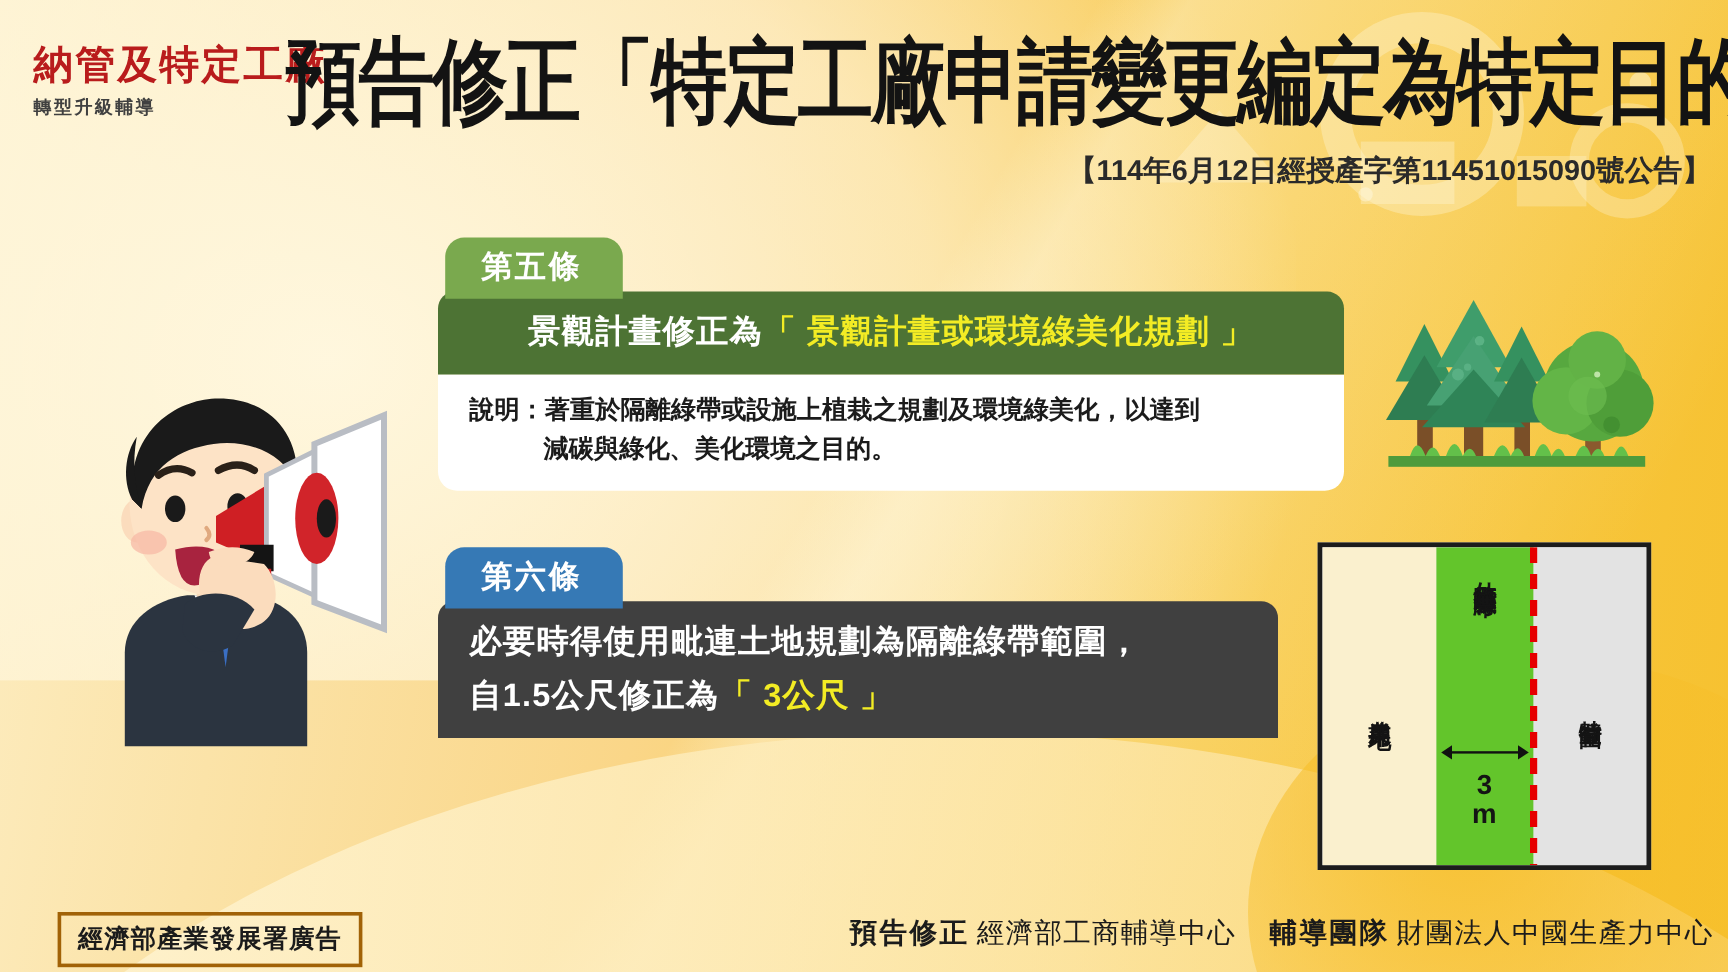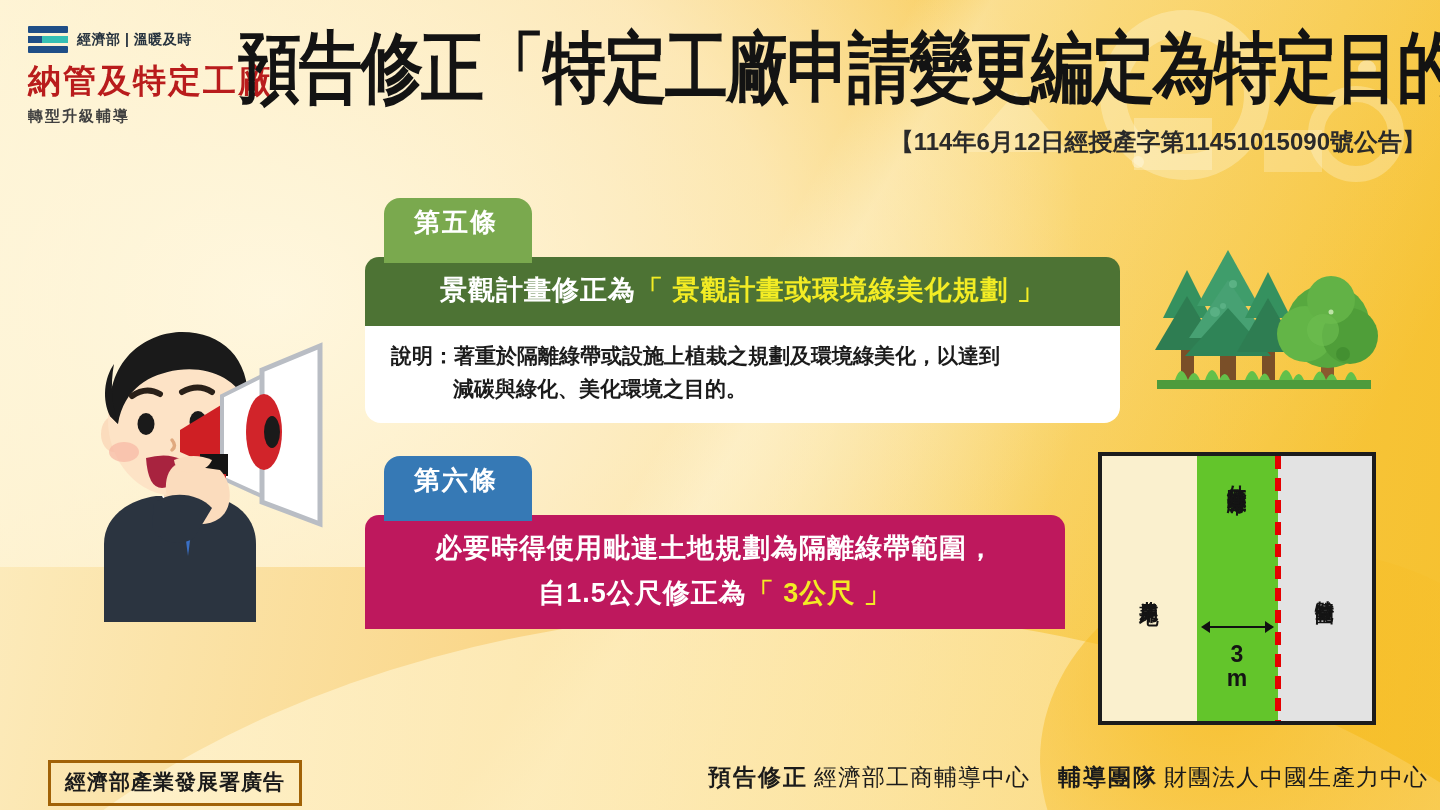--- a/index.html
+++ b/index.html
@@ -79,24 +79,24 @@
   #subtitle {
     position:absolute; right:14px; top:126px;
     font-size:24px; font-weight:bold; color:#2a2a2a;
     white-space:nowrap; letter-spacing:0;
   }
 
   
   .card { position:absolute; width:755px; }
   .card-tab {
     position:relative; z-index:3;
-    display:inline-block; padding:7px 34px 23px 30px;
+    display:inline-block; padding:7px 34px 9px 30px;
     border-radius:16px 16px 0 0;
     font-size:26px; font-weight:bold; color:#fff; letter-spacing:2px;
-    margin-left:19px;
+    margin-left:6px;
   }
   .card-head {
     position:relative; z-index:2; margin-top:-6px;
     border-radius:14px 14px 0 0;
     padding:14px 26px 16px 26px;
     color:#fff; font-size:27px; font-weight:bold; letter-spacing:1px;
     line-height:1.45;
   }
   .card-body {
     background:#fff; border-radius:0 0 16px 16px;
@@ -104,21 +104,21 @@
     font-size:21px; color:#1b1b1b; line-height:1.55; font-weight:bold;
     letter-spacing:0;
   }
   .card-body .ind { display:block; padding-left:62px; }
   .hl { color:#f3ec24; }
   #card5 { left:365px; top:198px; }
   #card5 .card-tab  { background:#7aa94e; }
   #card5 .card-head { background:#4d7334;text-align:center; }
   #card6 { left:365px; top:456px; width:700px; }
   #card6 .card-tab  { background:#3679b5; }
-  #card6 .card-head { background:#be185d;text-align:center; }
+  #card6 .card-head { background:#404040; }
   #card6 .card-head .l2 { display:block; margin-top:6px; }
 
   
   #mascot { position:absolute; left:58px; top:312px; width:290px; height:310px; }
 
   
   #trees { position:absolute; left:1145px; top:238px; width:260px; height:180px; }
 
   
   #diagram {
@@ -178,31 +178,20 @@
   <div class="wm wm-ring"></div>
   <div class="wm wm-ring2"></div>
   <div class="wm wm-tri"></div>
   <div class="wm wm-bar"></div>
   <div class="wm wm-bar2"></div>
   <div class="wm wm-dot"></div>
   <div class="wm wm-dot2"></div>
 </div>
 
 <div id="logo">
-  <div class="logo-row">
-    <div class="logo-mark">
-      <div class="lm-bar"></div>
-      <div class="lm-split">
-          <span></span>
-          <span></span>
-        </div>
-      <div class="lm-bar"></div>
-    </div>
-    <div class="logo-ministry">經濟部 | 溫暖及時</div>
-  </div>
   <div class="logo-main">納管及特定工廠</div>
   <div class="logo-sub">轉型升級輔導</div>
 </div>
 
 <div id="title">預告修正「特定工廠申請變更編定為特定目的事業用地審查辦法」</div>
 <div id="subtitle">【114年6月12日經授產字第11451015090號公告】</div>
 
 <div class="card" id="card5">
   <div class="card-tab">第五條</div>
   <div class="card-head">

